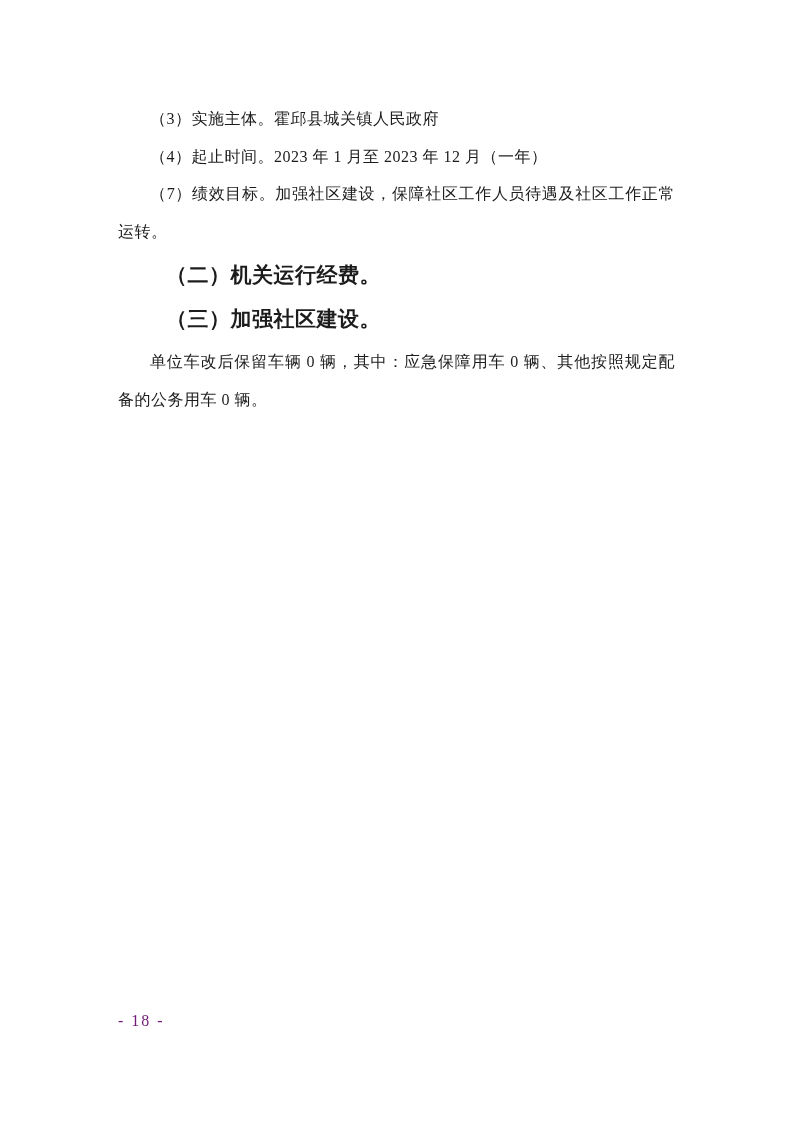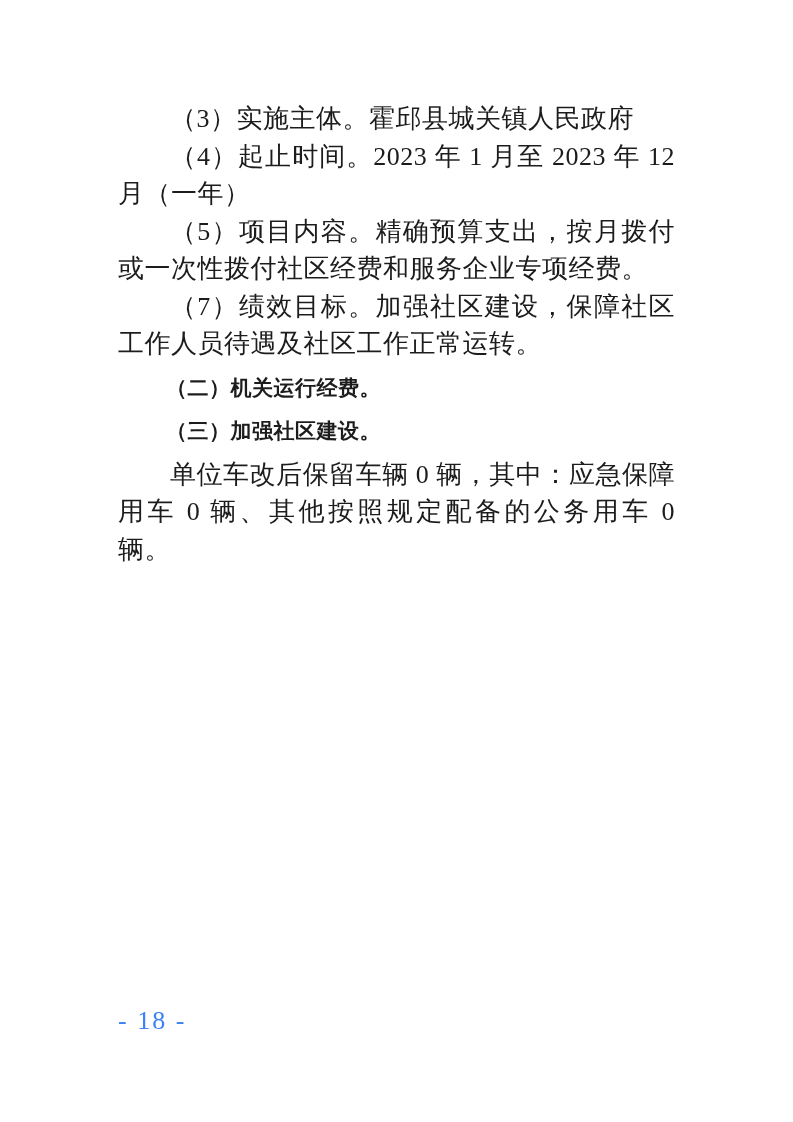--- a/index.html
+++ b/index.html
@@ -18,54 +18,53 @@
     color: #1c1c1c;
   }
   .content {
     position: absolute;
     left: 118px;
     top: 100px;
     width: 557px;
   }
   .para {
     margin: 0;
-    font-size: 26px;
+    font-size: 16px;
     line-height: 37.5px;
     text-align: justify;
     text-align-last: left;
     text-justify: inter-character;
     text-indent: 2em;
     letter-spacing: 0.5px;
   }
   .heading {
     margin: 6px;
     font-size: 21px;
     line-height: 37.5px;
     text-indent: 2em;
     font-weight: bold;
     font-family: "Liberation Sans", "DejaVu Sans", sans-serif;
     letter-spacing: 0.5px;
   }
   .footer {
     position: absolute;
     left: 118px;
     top: 1006px;
-    font-size: 26px;
+    font-size: 16px;
     line-height: 30px;
-    color: #3b82f6;
+    color: #701a75;
     letter-spacing: 2px;
   }
 </style>
 </head>
 <body>
 
 <div class="page">
   <div class="content">
     <p class="para">（3）实施主体。霍邱县城关镇人民政府</p>
     <p class="para">（4）起止时间。2023 年 1 月至 2023 年 12 月（一年）</p>
-    <p class="para">（5）项目内容。精确预算支出，按月拨付或一次性拨付社区经费和服务企业专项经费。</p>
     <p class="para">（7）绩效目标。加强社区建设，保障社区工作人员待遇及社区工作正常运转。</p>
     <p class="heading">（二）机关运行经费。</p>
     <p class="heading">（三）加强社区建设。</p>
     <p class="para">单位车改后保留车辆 0 辆，其中：应急保障用车 0 辆、其他按照规定配备的公务用车 0 辆。</p>
   </div>
   <div class="footer">- 18 -</div>
 </div>
 
 </body></html>

